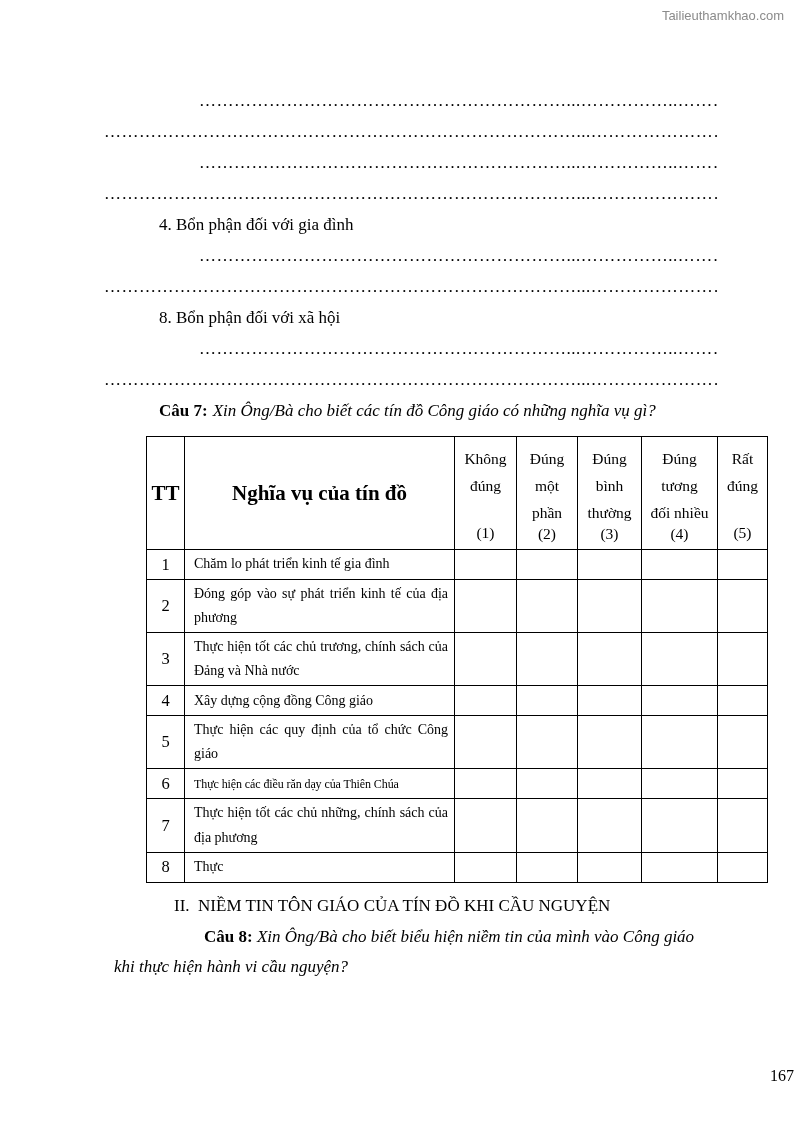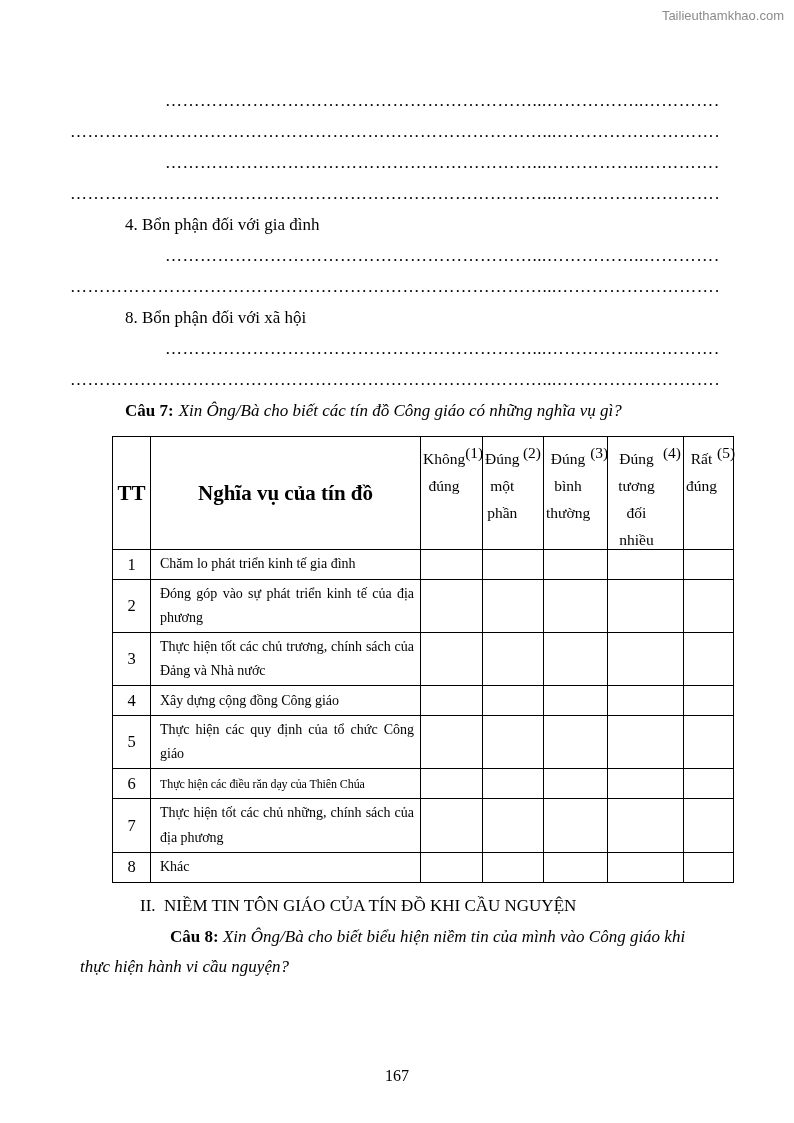--- a/index.html
+++ b/index.html
@@ -7,21 +7,21 @@
   body { background: #ffffff; }
 
   .page {
     position: relative;
     width: 794px;
     height: 1123px;
     background: #ffffff;
     color: #000000;
     font-family: "Liberation Serif", "DejaVu Serif", serif;
     font-size: 17px;
-    padding: 85px 76px 0 80px;
+    padding: 85px 76px 0 114px;
     overflow: hidden;
   }
 
   .watermark {
     position: absolute;
     top: 8px;
     right: 10px;
     font-family: "Liberation Sans", "DejaVu Sans", sans-serif;
     font-size: 13px;
     color: #8b8b8b;
@@ -60,21 +60,21 @@
   col.c-tt   { width: 38px; }
   col.c-duty { width: 270px; }
   col.c-r1   { width: 62px; }
   col.c-r2   { width: 61px; }
   col.c-r3   { width: 64px; }
   col.c-r4   { width: 76px; }
   col.c-r5   { width: 50px; }
 
   .rate-head {
     display: flex;
-    flex-direction: row;
+    flex-direction: column;
     justify-content: space-between;
     height: 112px;
     padding: 8px 2px 9px;
     font-size: 15.5px;
   }
   .rate-label { white-space: pre-line; line-height: 1.75; }
   .rate-num { line-height: 1; }
 
   .duties tbody td { height: 30px; }
   td.tt { text-align: center; font-size: 16.5px; }
@@ -95,21 +95,21 @@
   .q8 {
     margin: 2px 0 0 0;
     text-indent: 90px;
     line-height: 1.8;
   }
   .pageno {
     position: absolute;
     bottom: 38px;
     left: 0;
     width: 100%;
-    text-align: center;
+    text-align: right;
     font-size: 16px;
   }
 </style>
 </head>
 <body>
 
 <div class="page">
 
   <div class="watermark">Tailieuthamkhao.com</div>
 
@@ -245,21 +245,21 @@
         <td class="tt">7</td>
         <td class="duty">Thực hiện tốt các chủ những, chính sách của địa phương</td>
         <td></td>
         <td></td>
         <td></td>
         <td></td>
         <td></td>
       </tr>
       <tr>
         <td class="tt">8</td>
-        <td class="duty">Khác</td>
+        <td class="duty">Thực</td>
         <td></td>
         <td></td>
         <td></td>
         <td></td>
         <td></td>
       </tr>
     </tbody>
   </table>
 
   <div class="sec2">II.&nbsp;&nbsp;NIỀM TIN TÔN GIÁO CỦA TÍN ĐỒ KHI CẦU NGUYỆN</div>

